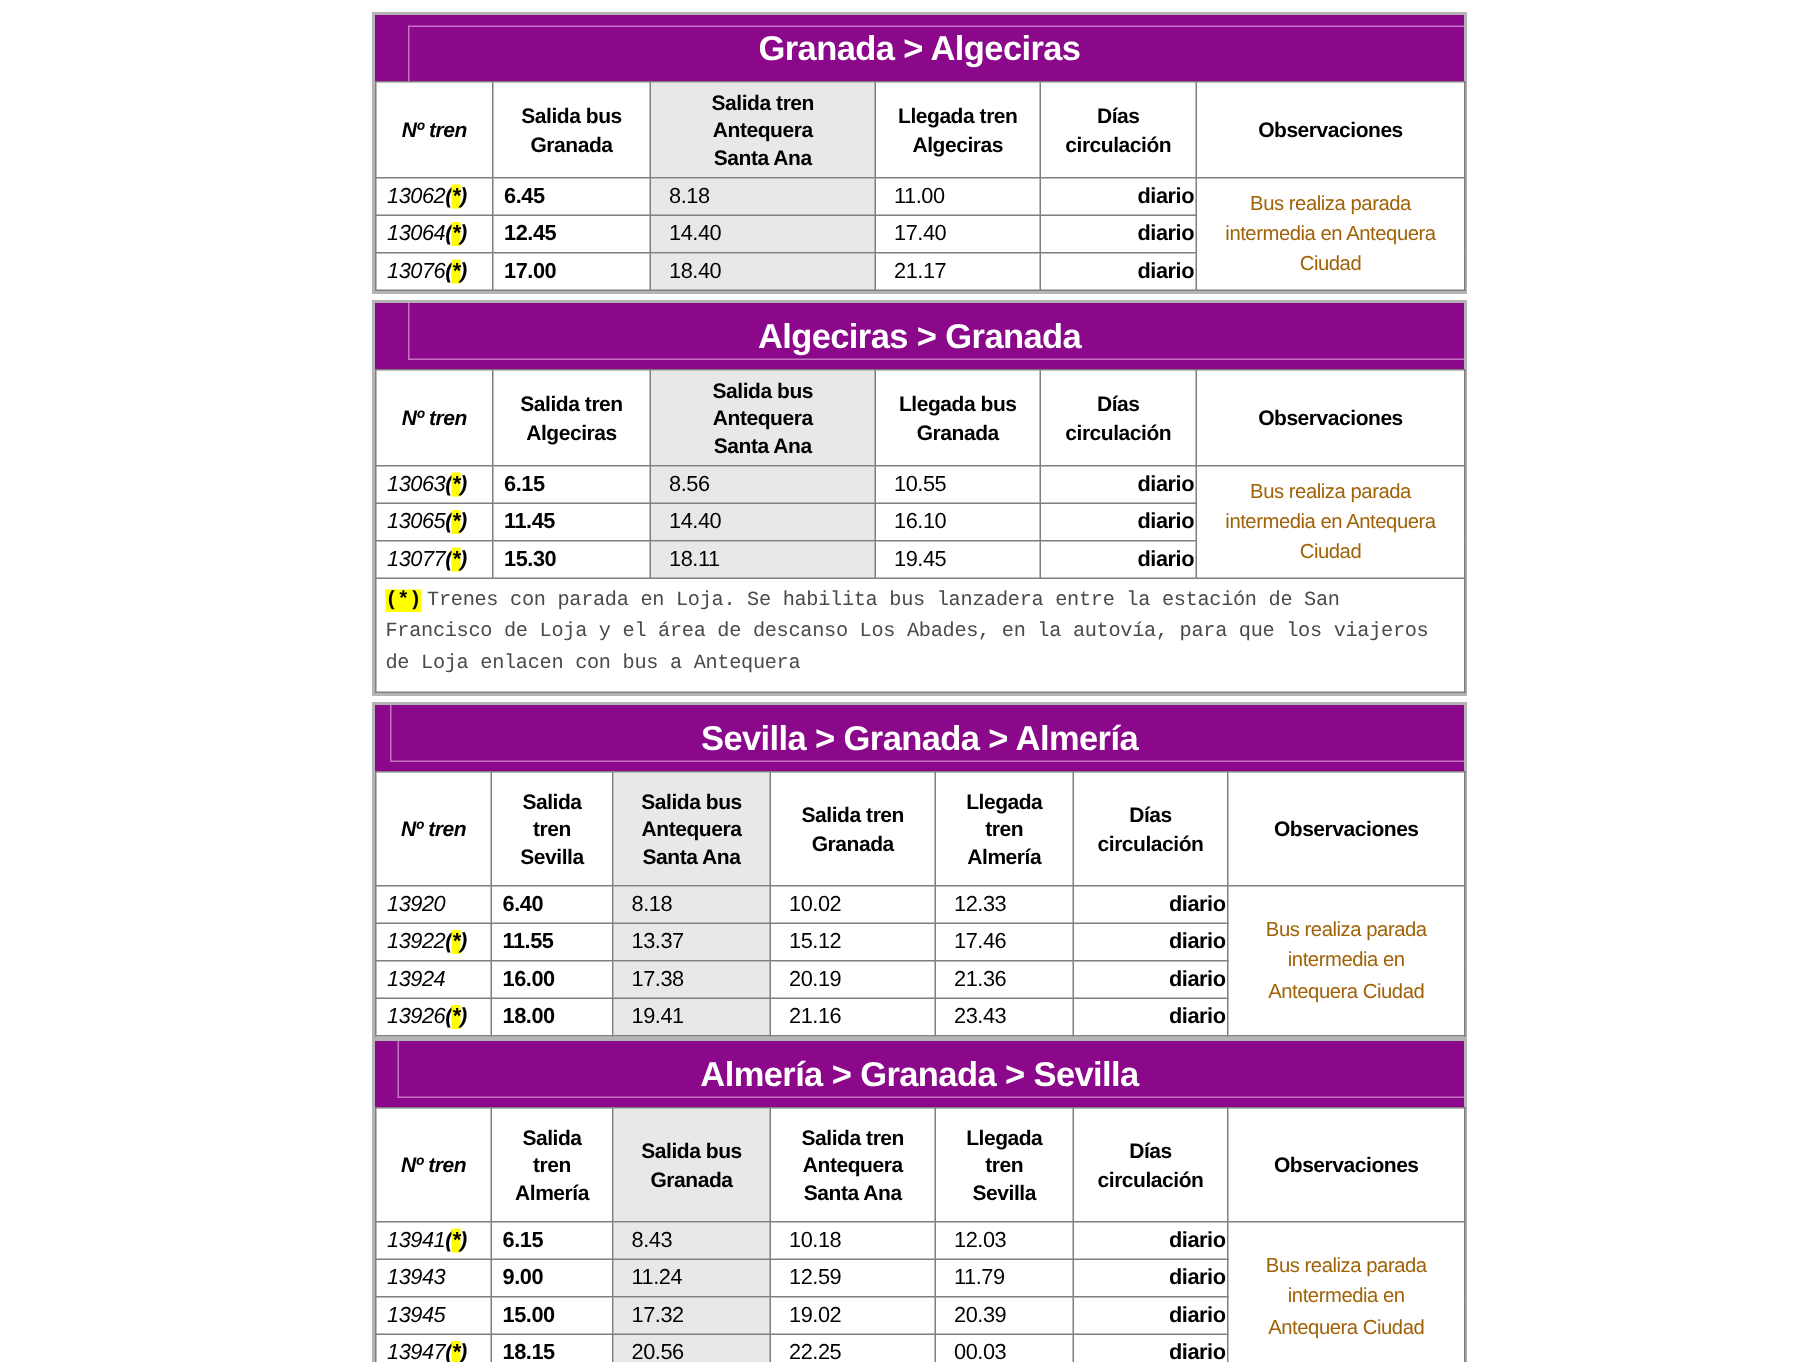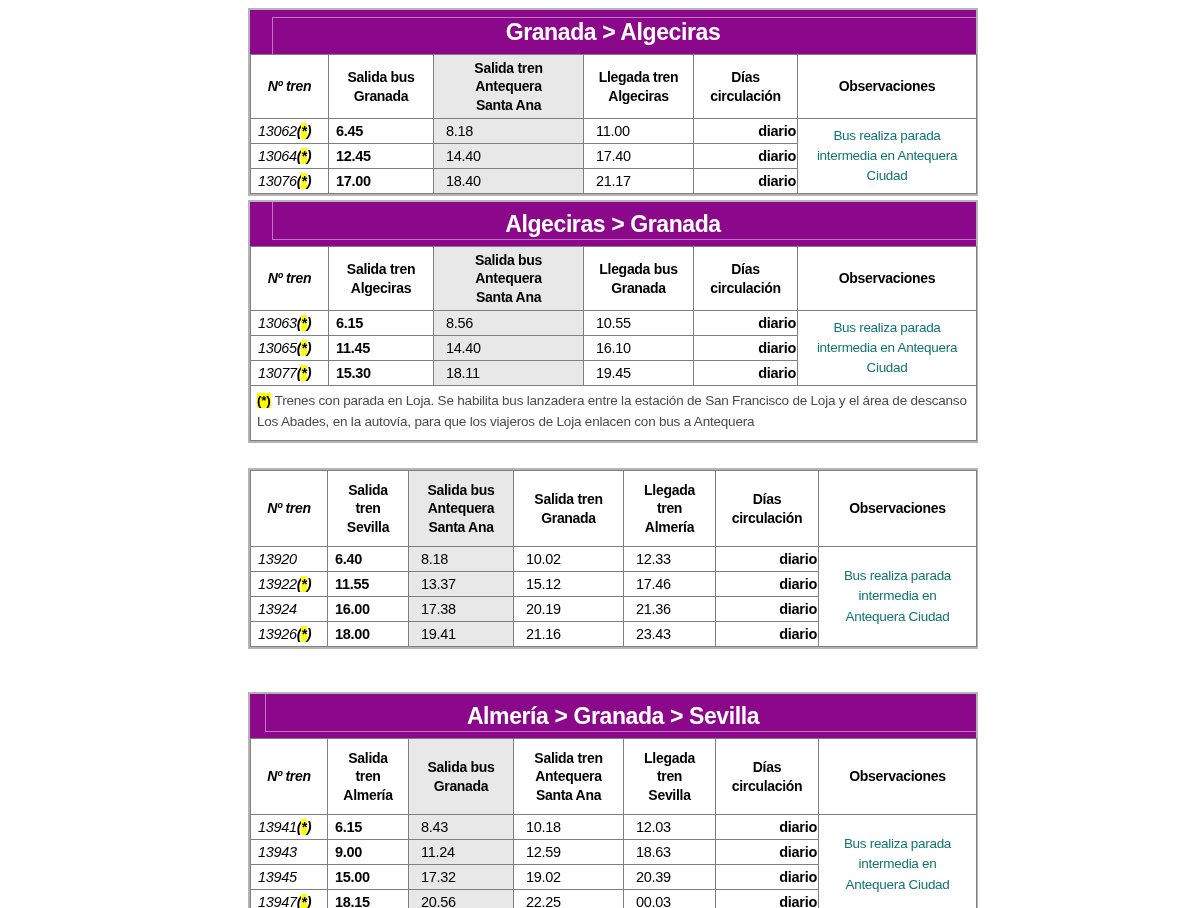--- a/index.html
+++ b/index.html
@@ -33,28 +33,28 @@
     line-height:1.3;white-space:pre-line;letter-spacing:-0.3px;padding:2px 1px;
   }
   th.ntren{font-style:italic;margin-left:24px;}
   td{height:22px;font-size:14.5px;letter-spacing:-0.3px;vertical-align:middle;white-space:nowrap;}
   td.tren{font-style:italic;padding-left:7px;margin-top:32px;}
   td.time{padding-left:12px;}
   td.t0{font-weight:700;padding-left:7px;}
   th.shade,td.shade{background:#e8e8e8;}
   td.dias{font-weight:700;padding-left:23px;text-align:right;}
   td.obs{
-    color:#0f766e;font-size:13.5px;line-height:1.5;text-align:center;
+    color:#a16207;font-size:13.5px;line-height:1.5;text-align:center;
     padding:2px 12px;white-space:normal;font-style:normal;
   }
   .star{font-weight:700;}
   .hl{background:#ffff00;}
   tr.foot td{
     height:auto;padding:5px 8px 7px 6px;font-size:13.5px;color:#4a4a4a;
-    line-height:1.55;text-align:left;white-space:normal;letter-spacing:-0.2px;
+    line-height:1.55;text-align:left;white-space:normal;letter-spacing:-0.2px;font-family:Liberation Mono, monospace;
   }
   .fmark{font-weight:700;color:#000;background:#ffff00;margin-right:4px;}
 </style>
 </head>
 <body>
 
 <div id="page">
     <div class="ttable line-top" style="top: 8px;">
       <div class="banner">
         <span class="bl bl-h" style="left: 22px;"></span>
@@ -164,20 +164,25 @@
             <td class="time">19.45</td>
             <td class="dias">diario</td>
           </tr>
           <tr class="foot">
             <td colspan="6"><span class="fmark">(*)</span><span>Trenes con parada en Loja. Se habilita bus lanzadera entre la estación de San Francisco de Loja y el área de descanso Los Abades, en la autovía, para que los viajeros de Loja enlacen con bus a Antequera</span></td>
           </tr>
         </tbody>
       </table>
     </div>
     <div class="ttable line-bottom" style="top: 468px;">
+      <div class="banner">
+        <span class="bl bl-h" style="left: 10px;"></span>
+        <span class="bl bl-v" style="left: 10px;"></span>
+        <div class="title">Sevilla &gt; Granada &gt; Almería</div>
+      </div>
       <table>
         <colgroup>
           <col style="width: 77px;">
           <col style="width: 81px;">
           <col style="width: 105px;">
           <col style="width: 110px;">
           <col style="width: 92px;">
           <col style="width: 103px;">
           <col style="width: 158px;">
         </colgroup>
@@ -280,21 +285,21 @@
             <td class="time">10.18</td>
             <td class="time">12.03</td>
             <td class="dias">diario</td>
             <td class="obs" rowspan="4">Bus realiza parada intermedia en Antequera Ciudad</td>
           </tr>
           <tr>
             <td class="tren"><span>13943</span></td>
             <td class="time t0">9.00</td>
             <td class="time shade">11.24</td>
             <td class="time">12.59</td>
-            <td class="time">18.63</td>
+            <td class="time">11.79</td>
             <td class="dias">diario</td>
           </tr>
           <tr>
             <td class="tren"><span>13945</span></td>
             <td class="time t0">15.00</td>
             <td class="time shade">17.32</td>
             <td class="time">19.02</td>
             <td class="time">20.39</td>
             <td class="dias">diario</td>
           </tr>

